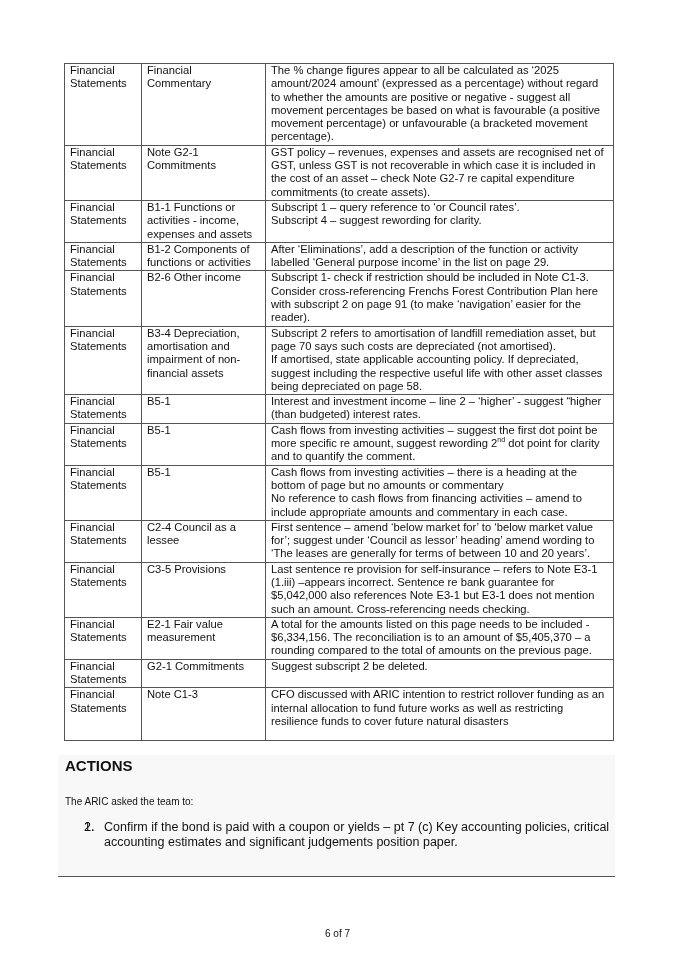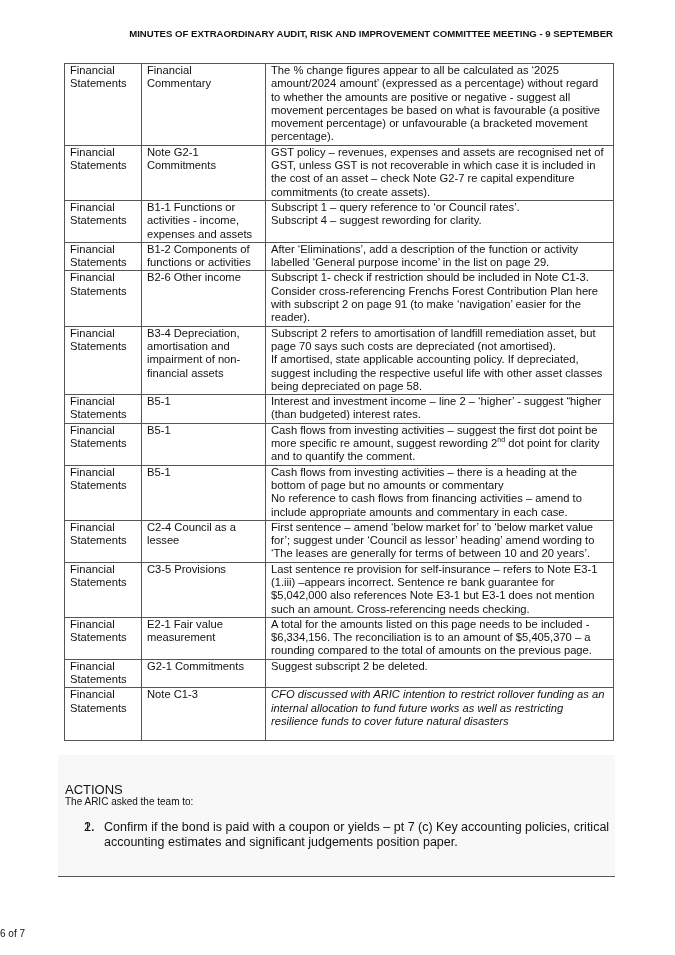--- a/index.html
+++ b/index.html
@@ -23,41 +23,40 @@
   .minutes-table col.c1 { width: 77px; }
   .minutes-table col.c2 { width: 124px; }
   .minutes-table col.c3 { width: 348px; }
   .cell-text { white-space: pre-line; }
   sup { font-size: 7px; line-height: 0; }
   .actions-area {
     position: absolute; left: 58px; top: 755px; width: 557px; height: 121px;
     background: #f8f8f8; border-bottom: 1px solid #555;
   }
   .actions-title {
-    position: absolute; left: 7px; top: 27px; font-weight: normal; font-size: 13px;
+    position: absolute; left: 7px; top: 2px; font-weight: bold; font-size: 15px;
   }
   .actions-intro {
     position: absolute; left: 7px; top: 41px; font-size: 10px;
   }
   .actions-list {
     position: absolute; left: 26px; top: 56px; width: 530px;
     margin: 0; padding: 0; list-style: none; font-size: 12.5px; line-height: 15px;
   }
   .actions-list li { position: relative; padding-left: 20px; margin-top: 9px; }
   .actions-list .num { position: absolute; left: 0; top: 0; }
   .footer {
     position: absolute; left: 0; width: 675px; top: 928px;
-    text-align: left; font-size: 10px;
+    text-align: center; font-size: 10px;
   }
 </style>
 </head>
 <body>
 
 <div class="header">
-  <div>MINUTES OF EXTRAORDINARY AUDIT, RISK AND IMPROVEMENT COMMITTEE MEETING - 9 SEPTEMBER</div>
 </div>
 
 <table class="minutes-table">
   <colgroup>
       <col class="c1">
       <col class="c2">
       <col class="c3">
     </colgroup>
   <tbody>
     <tr>
@@ -140,21 +139,21 @@
     <tr>
       <td class="cell-text">Financial
 Statements</td>
       <td class="cell-text">G2-1 Commitments</td>
       <td class="cell-text">Suggest subscript 2 be deleted.</td>
     </tr>
     <tr>
       <td class="cell-text">Financial
 Statements</td>
       <td class="cell-text">Note C1-3</td>
-      <td class="cell-text" style="padding-bottom:12px;font-style:italic;">CFO discussed with ARIC intention to restrict rollover funding as an internal allocation to fund future works as well as restricting resilience funds to cover future natural disasters</td>
+      <td class="cell-text" style="padding-bottom:12px;">CFO discussed with ARIC intention to restrict rollover funding as an internal allocation to fund future works as well as restricting resilience funds to cover future natural disasters</td>
     </tr>
   </tbody>
 </table>
 
 <div class="actions-area">
   <div class="actions-title">ACTIONS</div>
   <div class="actions-intro">The ARIC asked the team to:</div>
   <ol class="actions-list">
     <li>
       <span class="num">1.</span>

